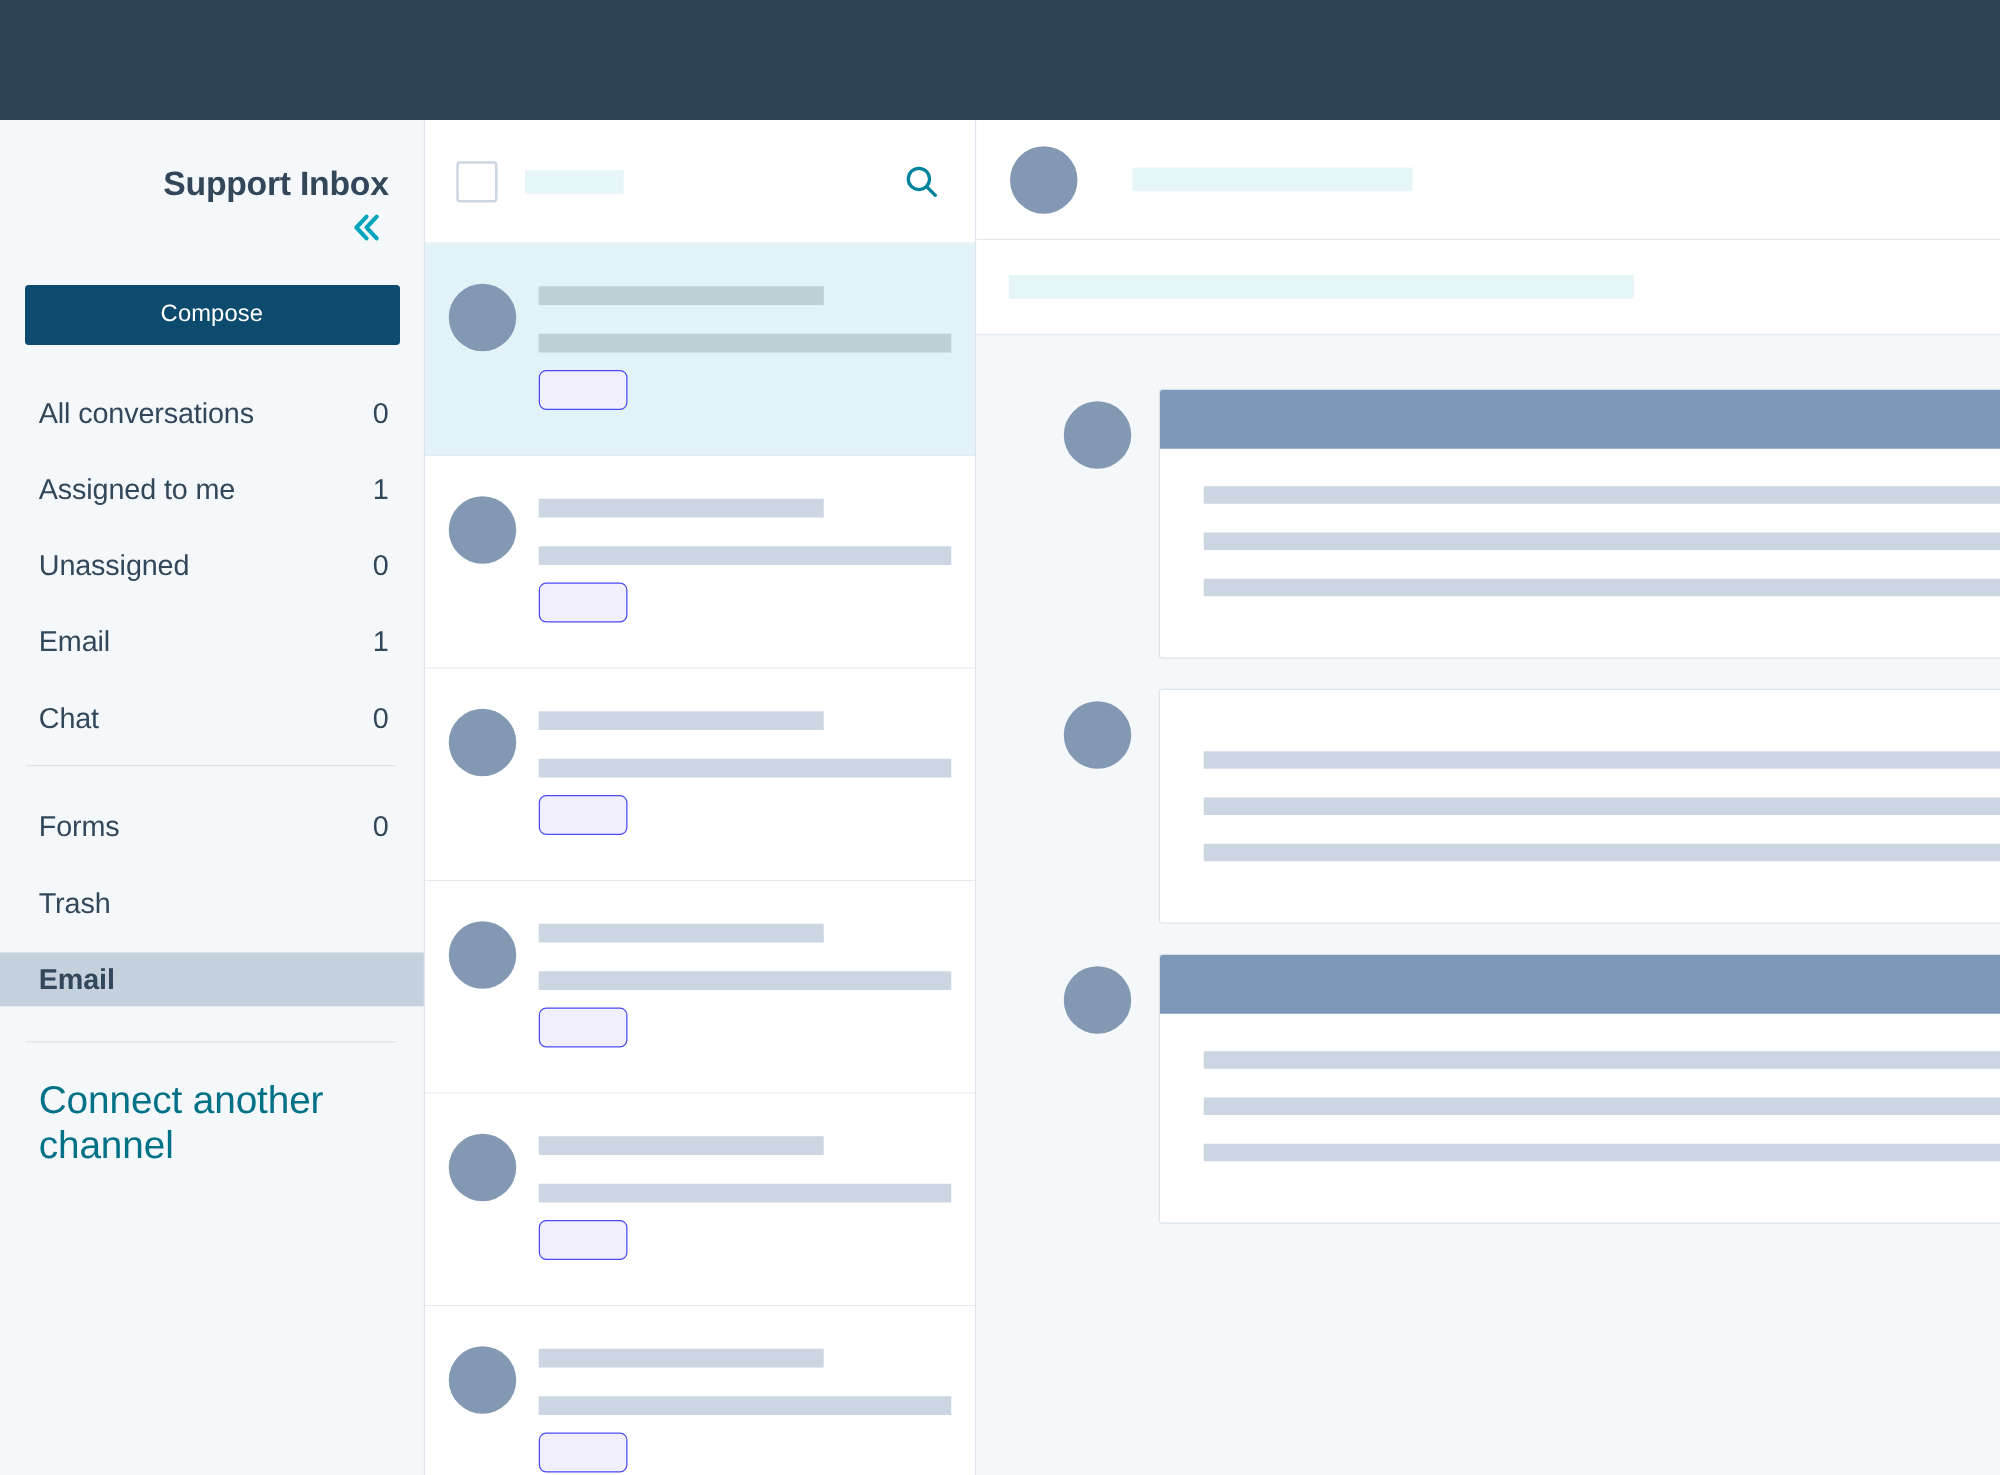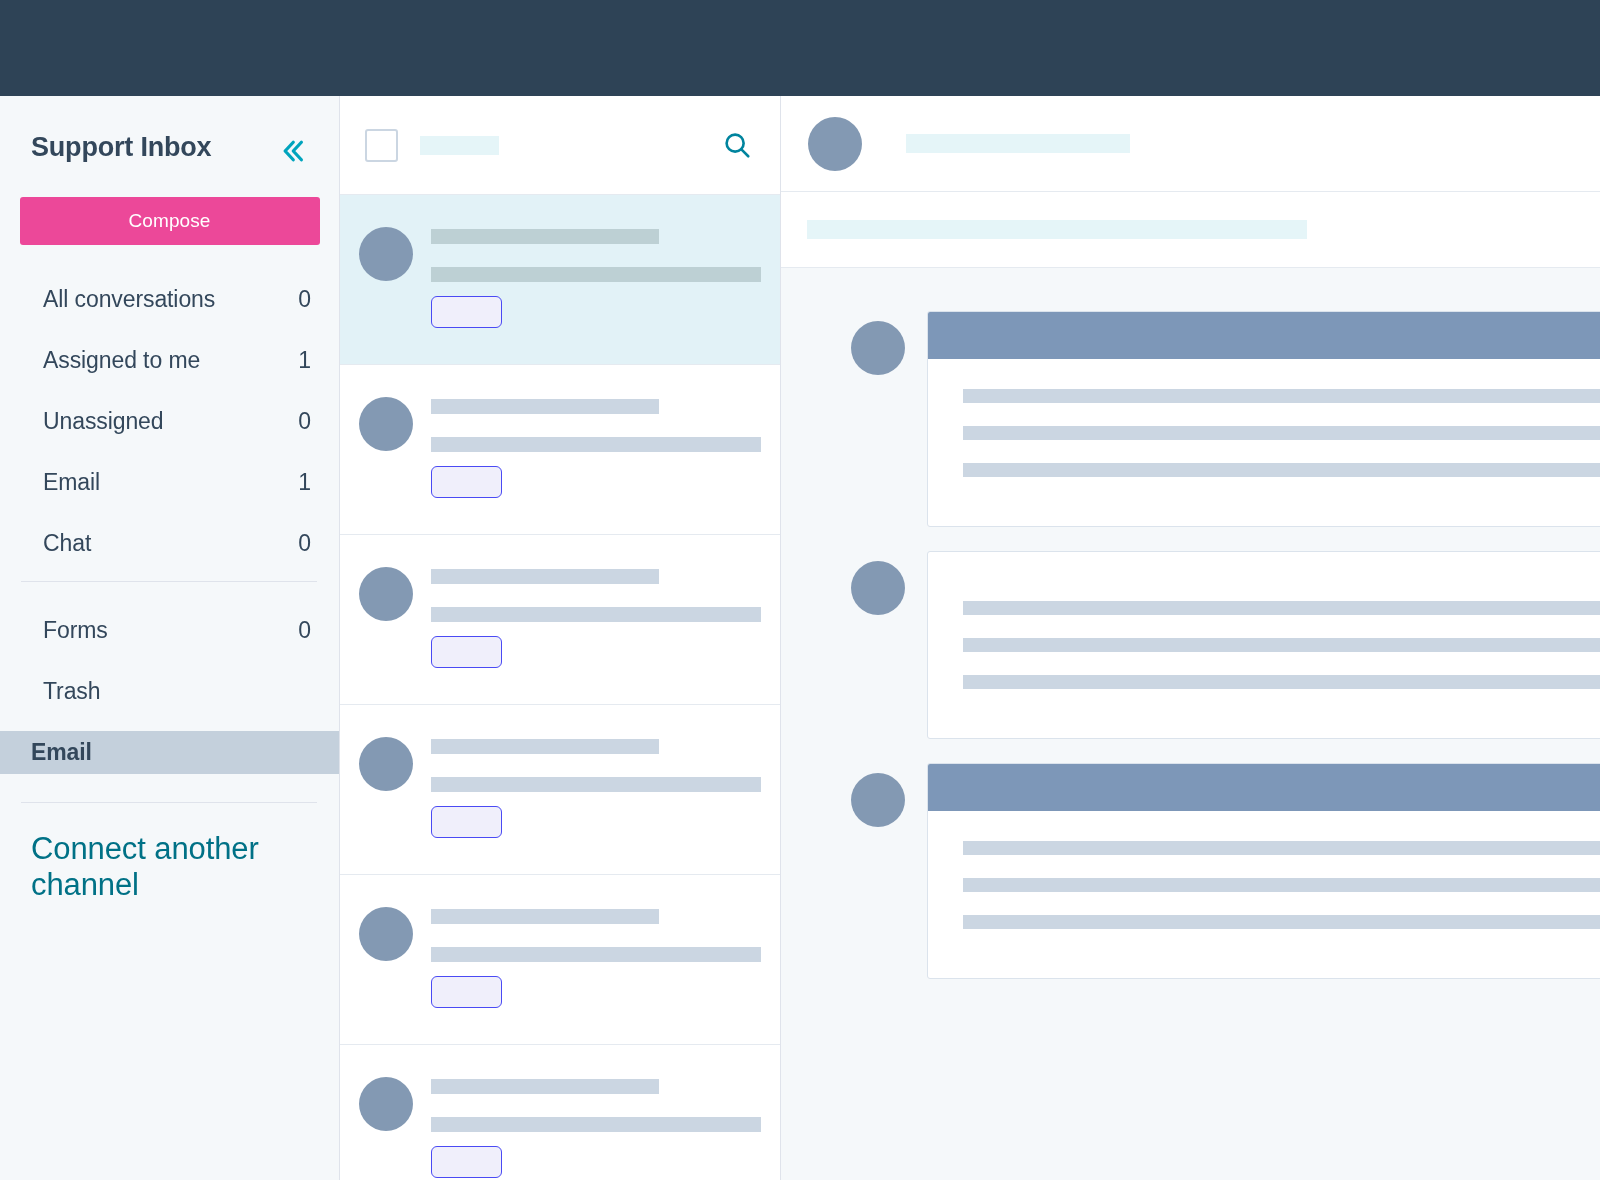--- a/index.html
+++ b/index.html
@@ -34,23 +34,24 @@
     top: 96px; left: 0;
     width: 340px;
     height: 1084px;
     background: #f5f8fa;
     border-right: 1px solid #dfe3eb;
     overflow: hidden;
   }
 
   .sidebar-head {
     display: flex;
-    align-items: flex-start;
+    align-items: flex-end;
     justify-content: space-between;
     padding: 36px 28px 0 31px;
+    flex-direction: column;
   }
 
   .sidebar-title {
     font-size: 27px;
     font-weight: bold;
     color: #33475b;
     letter-spacing: -0.2px;
   }
 
   .collapse-icon {
@@ -58,39 +59,39 @@
     line-height: 0;
     cursor: pointer;
     padding: 4px;
   }
 
   .compose-btn {
     display: block;
     width: 300px;
     margin: 27px auto 0;
     height: 48px;
-    background: #ec4899;
+    background: #0c4a6e;
     color: #ffffff;
     border: none;
     border-radius: 3px;
     font-size: 19px;
     font-family: "Liberation Sans", sans-serif;
     cursor: pointer;
     letter-spacing: 0.1px;
   }
 
   .nav-group { margin-top: 33px; }
 
   .nav-item {
     position: relative;
     display: flex;
     align-items: center;
     justify-content: space-between;
     height: 43px;
-    padding: 0 28px 0 43px;
+    padding: 0 28px 0 31px;
     cursor: pointer;
     margin-bottom: 18px;
   }
   .nav-item:last-child { margin-bottom: 0; }
 
   .nav-item.selected {
     background: #c4d0dc;
     width: 350px;
     margin-left: -1px;
     padding-left: 32px;

